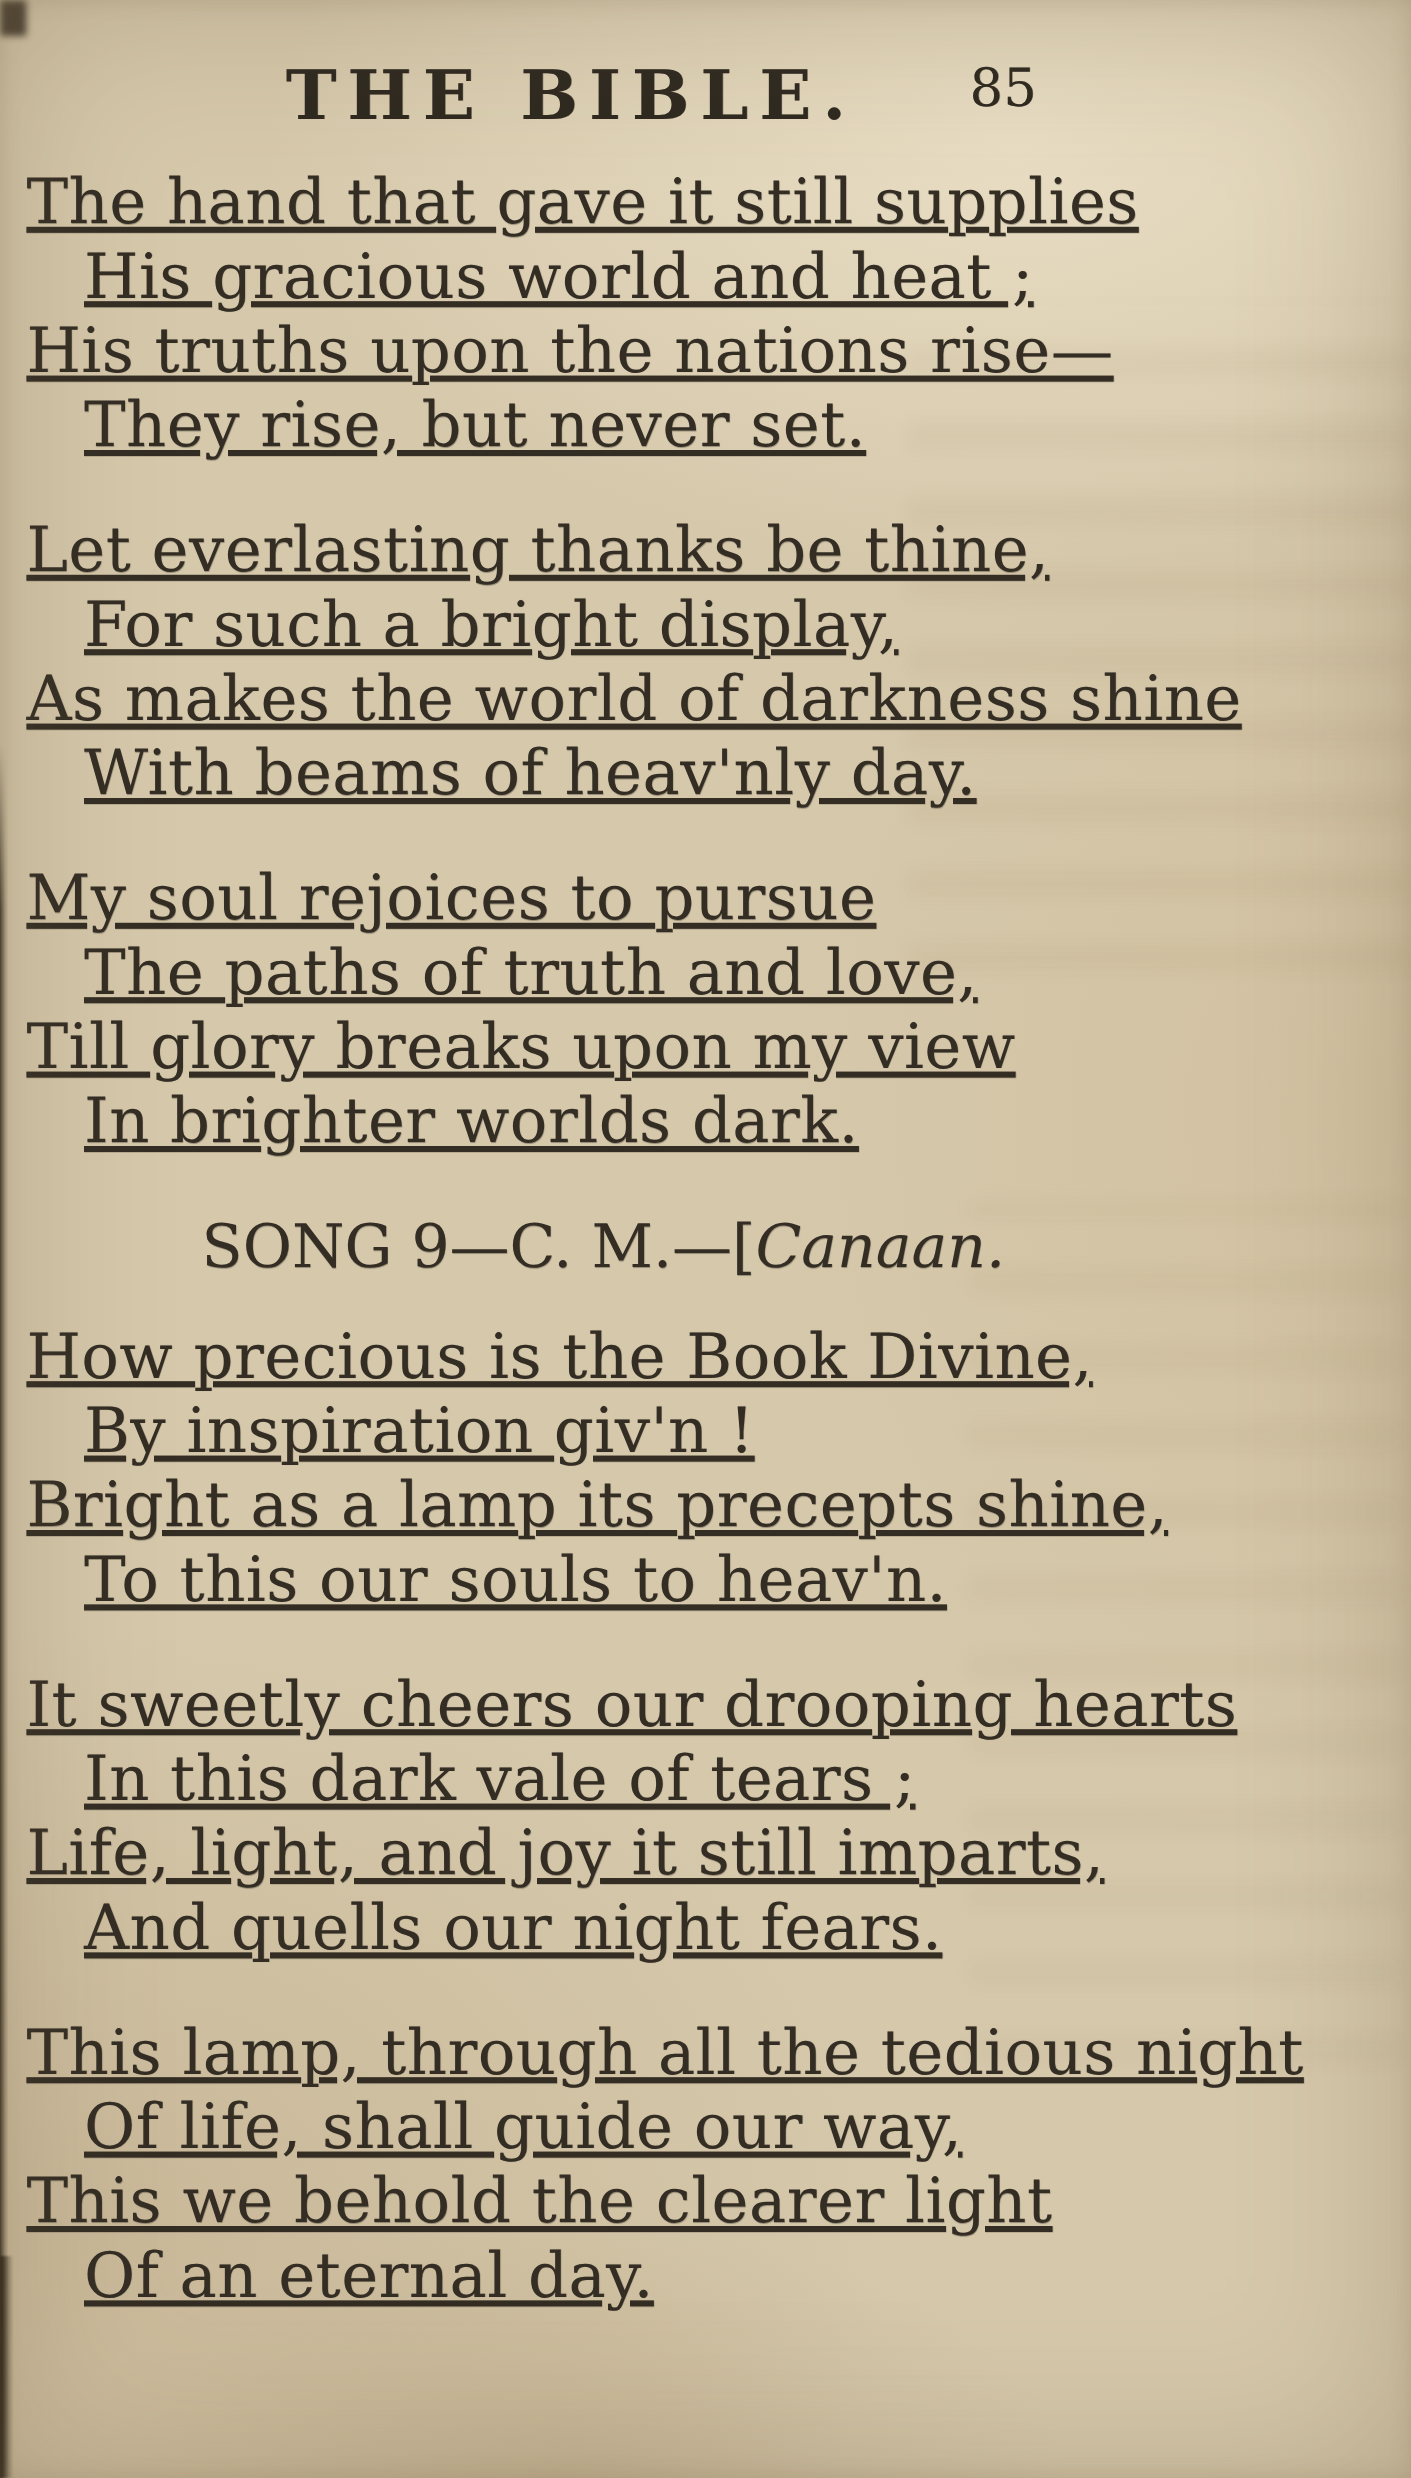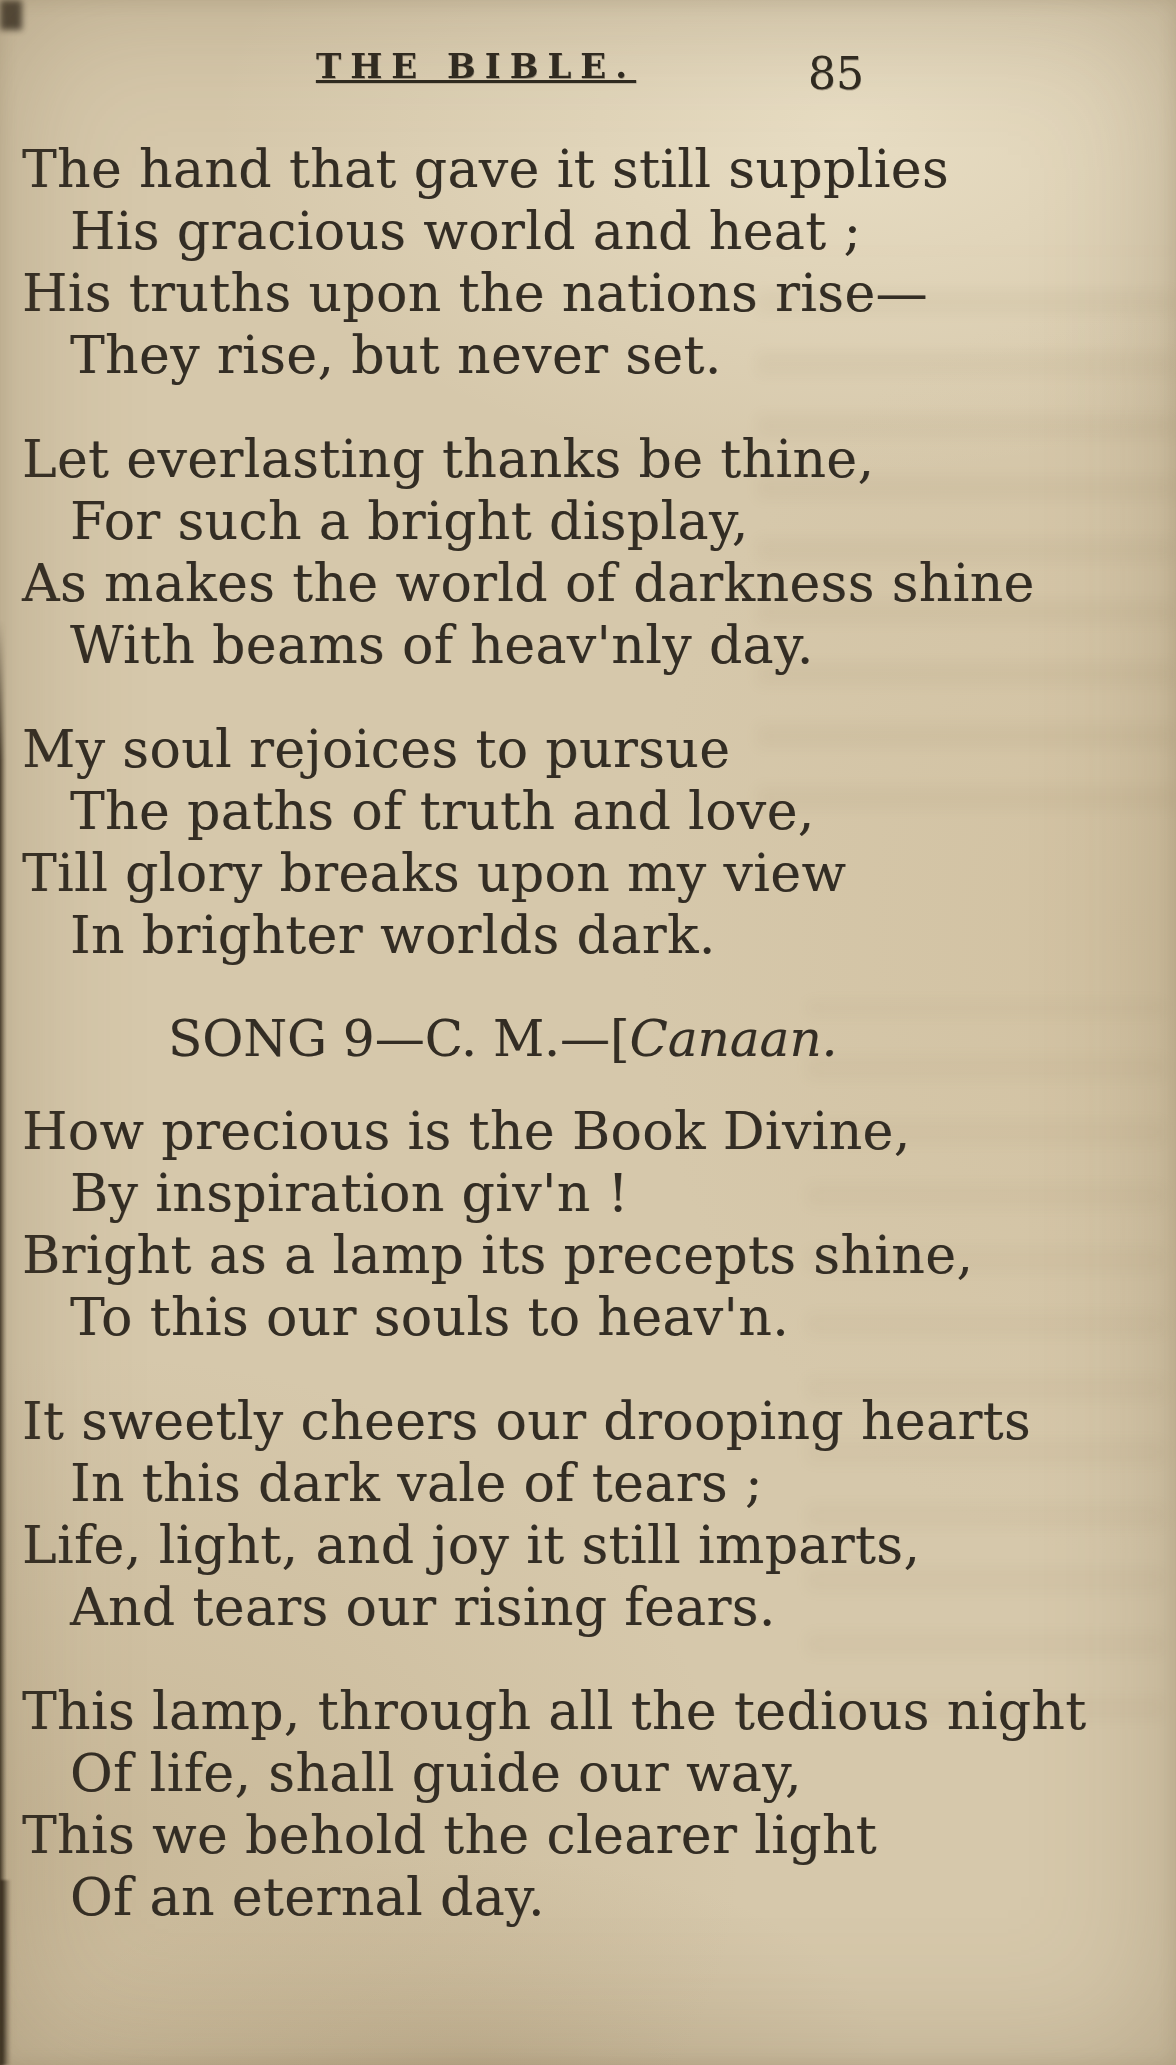--- a/index.html
+++ b/index.html
@@ -76,27 +76,26 @@
 
   .page-header {
     position: absolute;
     top: 46px; left: 0; right: 0;
     height: 70px;
   }
   .running-title {
     position: absolute;
     left: 476px;
     transform: translateX(-50%);
-    font-size: 34px;
+    font-size: 57px;
     font-weight: 700;
     letter-spacing: 9px;
     color: #2e2920;
     text-shadow: 0.5px 0.5px 0.5px rgba(46,41,32,0.35);
     white-space: nowrap;
-    text-decoration: underline;
   }
   .page-number {
     position: absolute;
     left: 808px;
     top: 2px;
     font-size: 44px;
     color: #2e2920;
     text-shadow: 0.5px 0.5px 0.5px rgba(46,41,32,0.35);
   }
 
@@ -108,20 +107,21 @@
   }
   .stanza {
     margin: 0 0 42px 0;
   }
   .line {
     font-size: 52px;
     line-height: 62px;
     letter-spacing: 0.4px;
     white-space: nowrap;
     text-shadow: 0.4px 0.4px 0.6px rgba(51,45,36,0.38);
+    text-decoration: underline;
   }
   .line.indent {
     padding-left: 48px;
   }
   .song-heading {
     margin: 32px 0 30px 0;
     padding-left: 146px;
     font-size: 50px;
     line-height: 62px;
     white-space: nowrap;
@@ -175,21 +175,21 @@
       <div class="line">How precious is the Book Divine,</div>
       <div class="line indent">By inspiration giv'n !</div>
       <div class="line">Bright as a lamp its precepts shine,</div>
       <div class="line indent">To this our souls to heav'n.</div>
     </div>
 
     <div class="stanza">
       <div class="line">It sweetly cheers our drooping hearts</div>
       <div class="line indent">In this dark vale of tears ;</div>
       <div class="line">Life, light, and joy it still imparts,</div>
-      <div class="line indent">And tears our rising fears.</div>
+      <div class="line indent">And quells our night fears.</div>
     </div>
 
     <div class="stanza">
       <div class="line">This lamp, through all the tedious night</div>
       <div class="line indent">Of life, shall guide our way,</div>
       <div class="line">This we behold the clearer light</div>
       <div class="line indent">Of an eternal day.</div>
     </div>
 
   </div>

